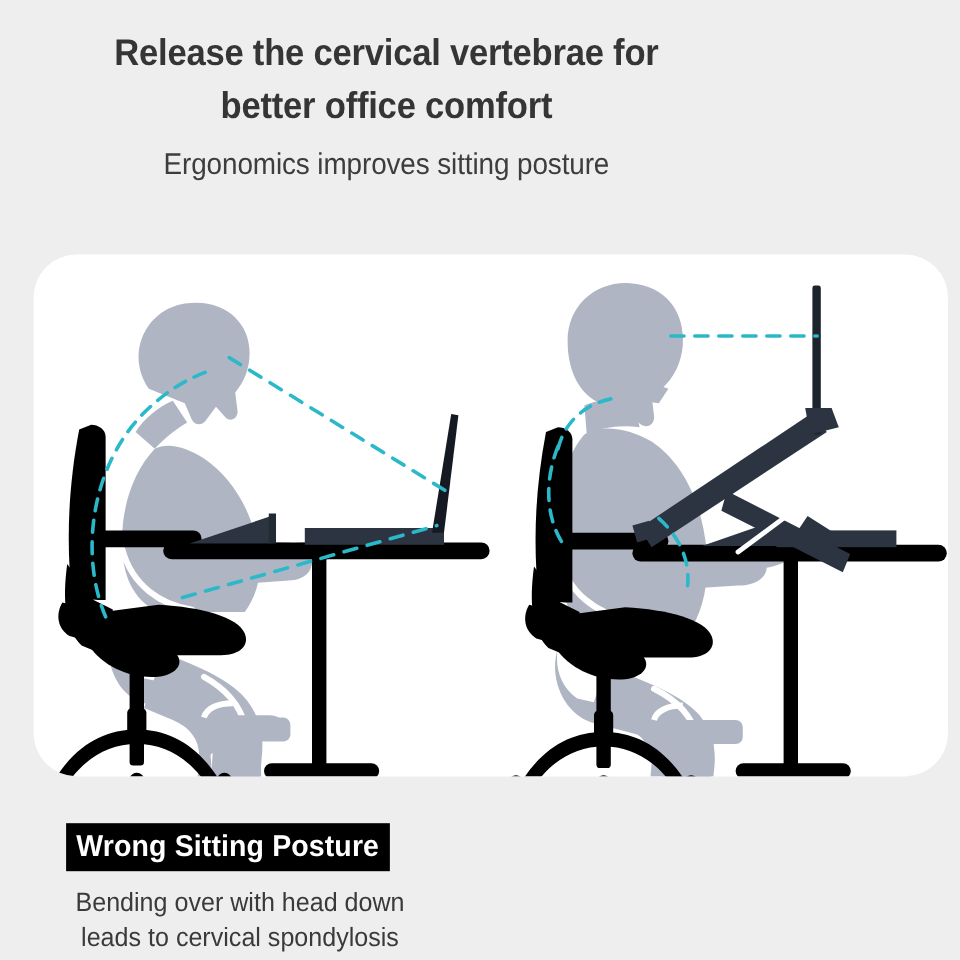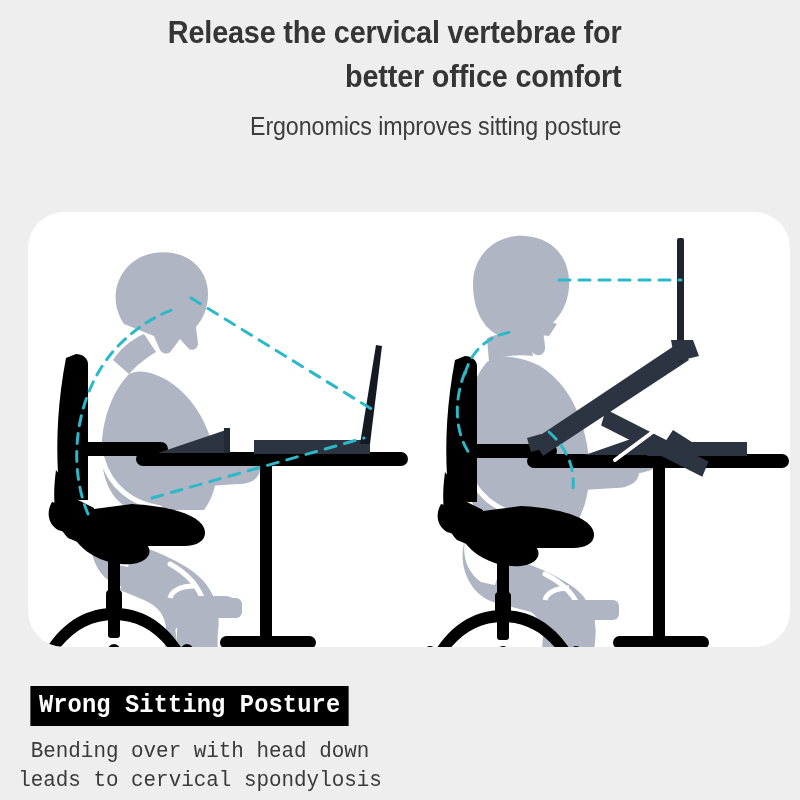--- a/index.html
+++ b/index.html
@@ -19,22 +19,22 @@
     inset: 0;
     background: #eeeeee;
   }
 
   
   .header {
     position: absolute;
     top: 0;
     left: 0;
     width: 644px;
-    text-align: right;
-    padding-top: 11px;
+    text-align: center;
+    padding-top: 22px;
     box-sizing: border-box;
   }
   .headline {
     font-size: 31px;
     font-weight: 700;
     color: #353535;
     line-height: 1.42;
     letter-spacing: -0.2px;
     margin: 0;
     transform: scaleX(0.93);
@@ -76,21 +76,20 @@
     height: 435px;
   }
 
   
   .captions {
     position: absolute;
     top: 686px;
     left: 0;
     width: 636px;
     display: flex;
-    font-family: Liberation Mono, monospace;
   }
   .caption-col {
     width: 400px;
     text-align: center;
     position: relative;
   }
   .tagbox {
     display: inline-block;
     background: #000000;
     color: #ffffff;

